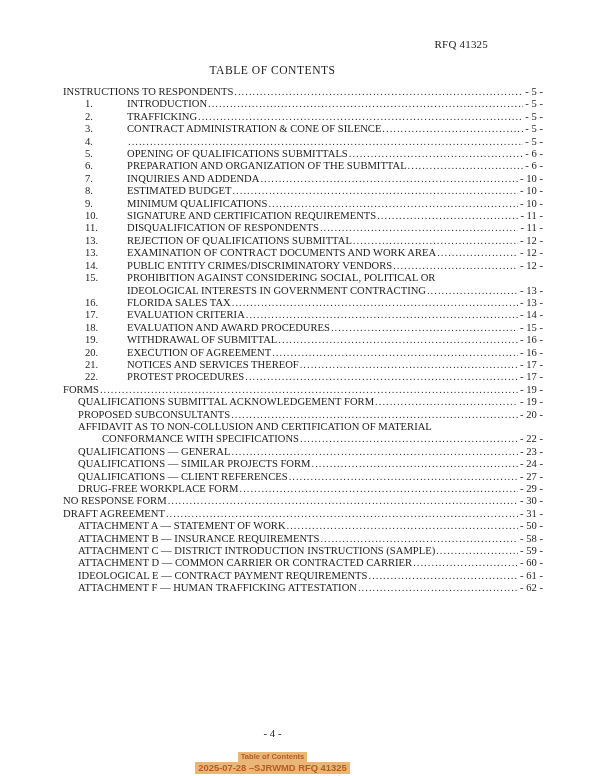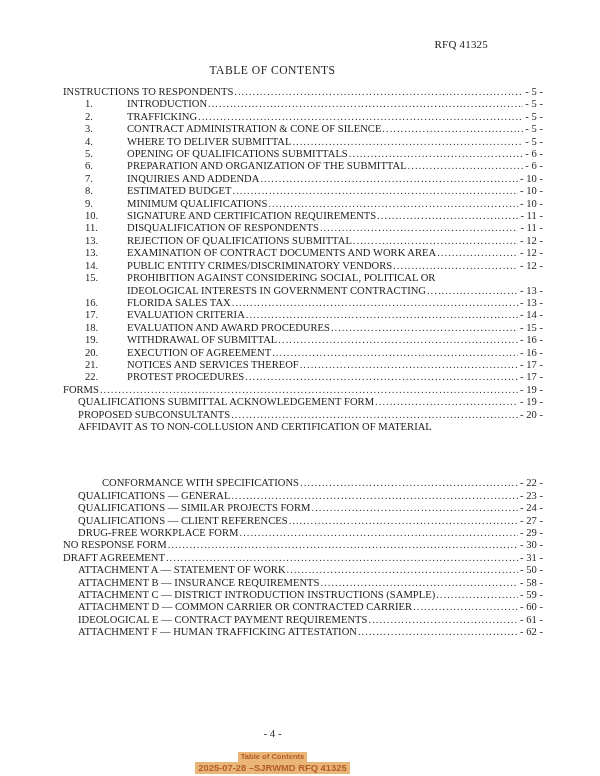--- a/index.html
+++ b/index.html
@@ -41,21 +41,21 @@
     align-items: flex-end;
     white-space: nowrap;
   }
   .row .numcol {
     flex: 0 0 auto;
     margin-left: 22px;
     width: 42px;
   }
   .row.sub { padding-left: 15px; }
   .row.wrapnum { padding-left: 64px; }
-  .row.wrapsub { padding-left: 39px; margin-top: 44px; }
+  .row.wrapsub { padding-left: 39px; }
   .row .label { flex: 0 0 auto; }
   .row .dots {
     flex: 1 1 auto;
     overflow: hidden;
     margin: 0 2px 0 1px;
     min-width: 0;
   }
   .row .dots::after {
     content: "..........................................................................................................................................................................................................................................................................";
     letter-spacing: 1px;
@@ -114,21 +114,20 @@
         <span class="pg">- 5 -</span>
       </div>
       <div class="row num">
         <span class="numcol">3.</span>
         <span class="label">CONTRACT ADMINISTRATION &amp; CONE OF SILENCE</span>
         <span class="dots"></span>
         <span class="pg">- 5 -</span>
       </div>
       <div class="row num">
         <span class="numcol">4.</span>
-        <span class="label">WHERE TO DELIVER SUBMITTAL</span>
         <span class="dots"></span>
         <span class="pg">- 5 -</span>
       </div>
       <div class="row num">
         <span class="numcol">5.</span>
         <span class="label">OPENING OF QUALIFICATIONS SUBMITTALS</span>
         <span class="dots"></span>
         <span class="pg">- 6 -</span>
       </div>
       <div class="row num">

